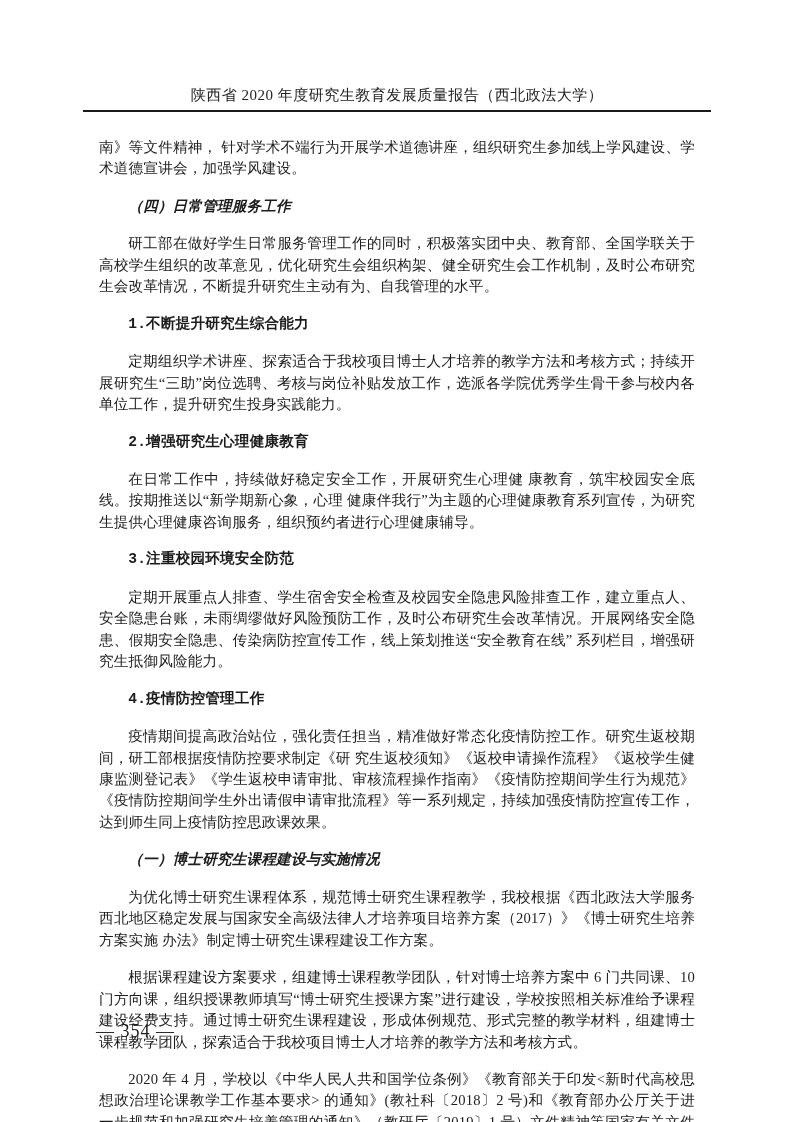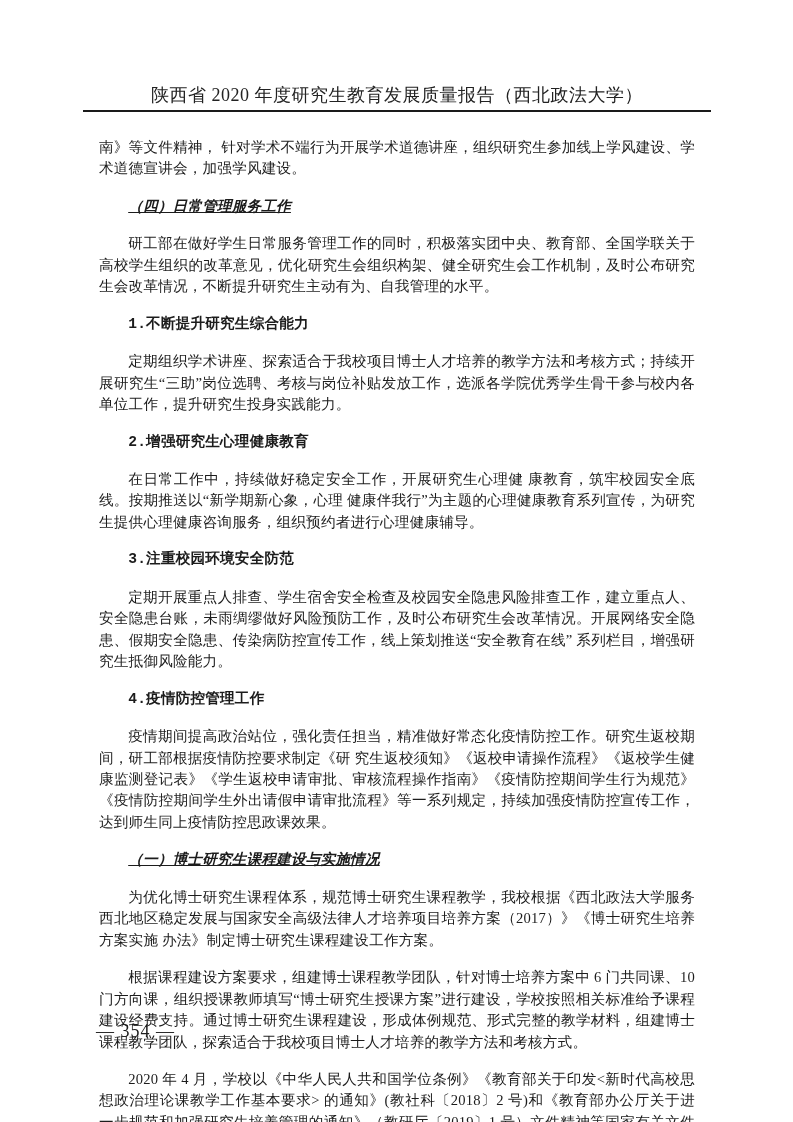--- a/index.html
+++ b/index.html
@@ -15,21 +15,21 @@
     color: #1c1c1c;
     font-family: "Liberation Serif", "DejaVu Serif", serif;
     overflow: hidden;
   }
   .running-header {
     position: absolute;
     top: 87px;
     left: 83px;
     width: 628px;
     text-align: center;
-    font-size: 18px;
+    font-size: 15px;
     line-height: 16px;
     letter-spacing: 0.5px;
     color: #222222;
   }
   .header-rule {
     position: absolute;
     top: 110px;
     left: 83px;
     width: 628px;
     border-top: 2px solid #1a1a1a;
@@ -54,21 +54,20 @@
     text-indent: 2em;
   }
   .body-noindent {
     text-indent: 0;
   }
   .heading-kai {
     text-indent: 2em;
     font-weight: bold;
     font-style: italic;
     font-family: "Liberation Serif", "DejaVu Serif", serif;
-    text-decoration: underline;
   }
   .heading-num {
     text-indent: 2em;
     font-weight: bold;
     font-style: normal;
     font-family: Liberation Mono, monospace;
   }
   .heading-section {
     text-indent: 2em;
     font-weight: normal;

